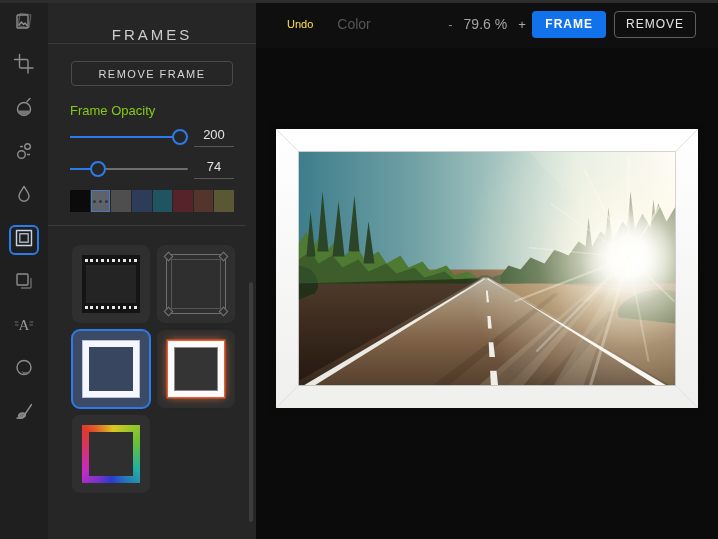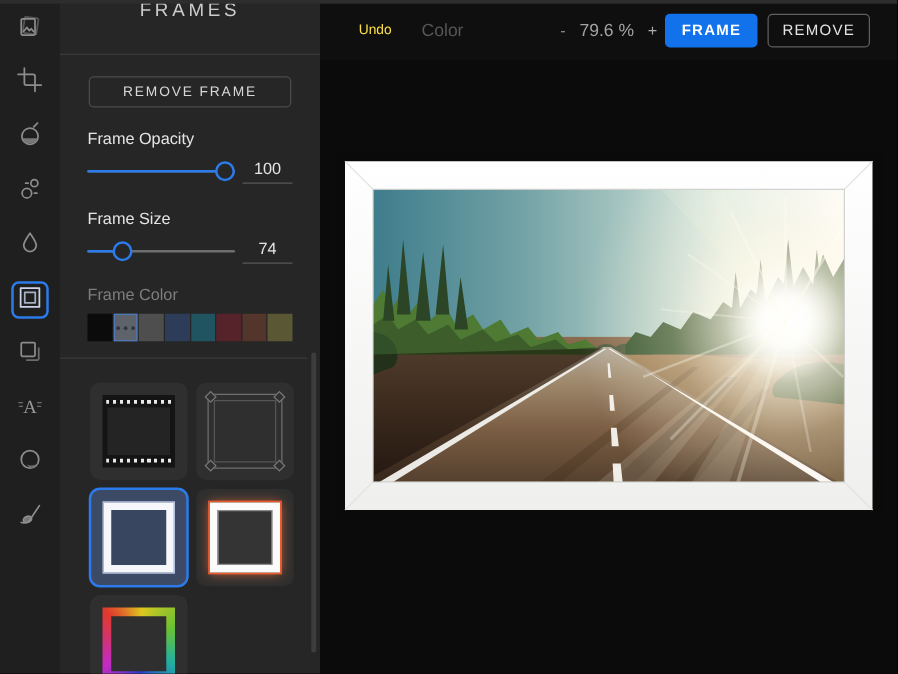--- a/index.html
+++ b/index.html
@@ -18,26 +18,26 @@
   .tool:nth-of-type(1){top:8px} .tool:nth-of-type(2){top:51px} .tool:nth-of-type(3){top:94px}
   .tool:nth-of-type(4){top:138px} .tool:nth-of-type(5){top:181px} .tool:nth-of-type(6){top:225px}
   .tool:nth-of-type(7){top:268px} .tool:nth-of-type(8){top:312px} .tool:nth-of-type(9){top:355px}
   .tool:nth-of-type(10){top:398px}
   .tool svg { stroke:#8d8d8d; fill:none; stroke-width:1.4; stroke-linecap:round; stroke-linejoin:round; }
   .tool.active { border:2px solid var(--accent,#2b7bea); }
   .tool.active svg { stroke:#c9d4ea; }
 
   
   #panel { position:absolute; left:48px; top:0; bottom:0; width:208px; background:#262626; z-index:10; color:#c4c4c4; }
-  .panel-header { height:44px; display:flex; align-items:flex-start; justify-content:center; border-bottom:1px solid #3a3a3a; }
+  .panel-header { height:44px; display:flex; align-items:flex-end; justify-content:center; border-bottom:1px solid #3a3a3a; }
   .panel-title { font-size:15px; letter-spacing:3px; color:#cccccc; }
   .remove-btn { display:block; margin:17px 23px 0; width:162px; height:25px; background:transparent;
     border:1px solid #4b4b4b; border-radius:4px; color:#d8d8d8; font-size:11px; letter-spacing:1.5px;
     font-family:"Liberation Sans",sans-serif; cursor:pointer; }
-  .ctl-label { margin:17px 0 0 22px; font-size:13px; color:#e5e5e5; }
+  .ctl-label { margin:17px 0 0 22px; font-size:13px; color:#84cc16; }
   .ctl-label.dim { color:#7e7e7e; margin-top:14px; }
   .slider-row { display:flex; align-items:center; margin:6px 22px 0; height:26px; }
   .slider { position:relative; width:118px; height:26px; cursor:pointer; }
   .track { position:absolute; top:12px; left:0; right:0; height:2px; background:#6e6e6e; border-radius:1px; }
   .fill  { height:100%; background:var(--accent,#2b7bea); }
   .knob  { position:absolute; top:5px; width:16px; height:16px; margin-left:-8px; border:2px solid var(--accent,#2b7bea);
            border-radius:50%; background:#262626; }
   .value-box { margin-left:auto; width:40px; text-align:center; color:#e3e3e3; font-size:13px;
                padding-bottom:4px; border-bottom:1px solid #585858; cursor:text; }
   .swatches { display:flex; gap:1px; margin:8px 22px 0; height:22px; }
@@ -172,35 +172,33 @@
     <button class="remove-btn">REMOVE FRAME</button>
 
     <div class="ctl-label">Frame Opacity</div>
     <div class="slider-row">
       <div class="slider">
         <div class="track">
             <div class="fill" style="width: 93%;"></div>
           </div>
         <div class="knob" style="left: 93%;"></div>
       </div>
-      <div class="value-box">100</div>
-    </div>
-
-    <div class="ctl-label">Frame Size</div>
+      <div class="value-box">200</div>
+    </div>
+
     <div class="slider-row">
       <div class="slider">
         <div class="track">
             <div class="fill" style="width: 24%;"></div>
           </div>
         <div class="knob" style="left: 24%;"></div>
       </div>
       <div class="value-box">74</div>
     </div>
 
-    <div class="ctl-label dim">Frame Color</div>
     <div class="swatches">
         <div class="swatch" style="background: rgb(11, 11, 11);"></div>
         <div class="swatch selected" style="background: rgb(93, 98, 107);">
           <span class="dots">
             <i></i>
             <i></i>
             <i></i>
           </span>
         </div>
         <div class="swatch" style="background: rgb(78, 78, 78);"></div>

